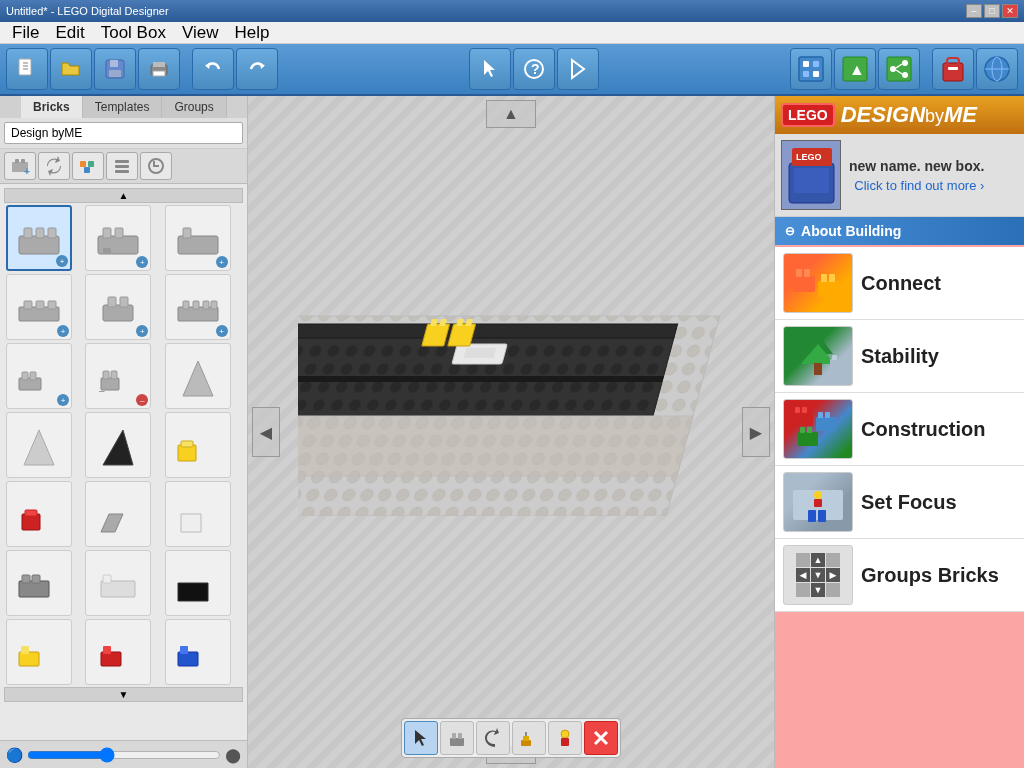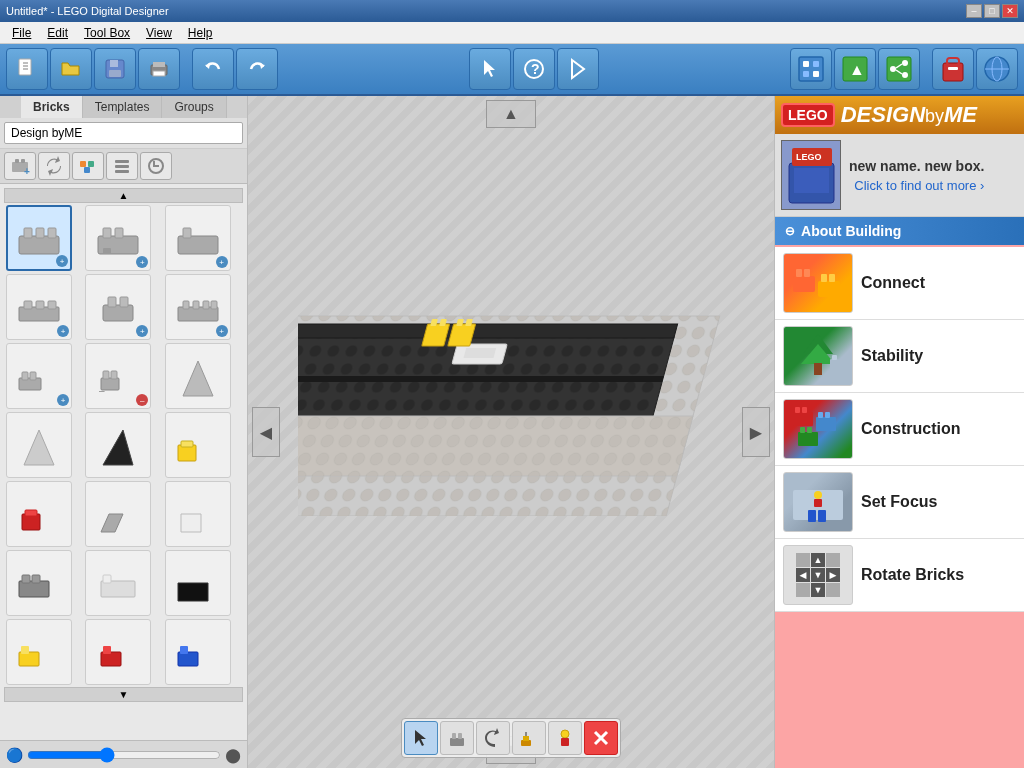--- a/index.html
+++ b/index.html
@@ -19,21 +19,21 @@
       width: 16px; height: 14px; background: #c0c0c0; border: 1px solid #888;
       display: flex; align-items: center; justify-content: center; font-size: 9px; cursor: pointer;
     }
     #title-bar .win-btn.close { background: #d44; color: white; }
 
     
     #menu-bar {
       height: 22px; background: #f0f0f0; border-bottom: 1px solid #ccc;
       display: flex; align-items: center; padding: 0 4px;
     }
-    .menu-item { padding: 2px 8px; font-size: 12px; cursor: pointer; text-decoration: underline; }
+    .menu-item { padding: 2px 8px; font-size: 17px; cursor: pointer; }
 
     
     #toolbar {
       height: 52px; background: linear-gradient(to bottom, #5b9bd5, #3a7fc1);
       display: flex; align-items: center; padding: 4px 6px; gap: 2px;
       border-bottom: 2px solid #2a5a95;
     }
     .tb-btn {
       width: 42px; height: 42px; background: linear-gradient(to bottom, #6aabdf, #4a8bc0);
       border: 1px solid #2a6aaa; border-radius: 4px; display: flex; align-items: center;
@@ -187,21 +187,21 @@
     .section-header .collapse-icon { font-size: 12px; }
 
     .help-item {
       display: flex; align-items: center; padding: 6px 8px; gap: 8px;
       border-bottom: 1px solid #ddd; cursor: pointer; background: white;
     }
     .help-thumb {
       width: 70px; height: 60px; flex-shrink: 0; border: 1px solid #ccc; border-radius: 3px;
       overflow: hidden; display: flex; align-items: center; justify-content: center;
     }
-    .help-label { font-size: 16px; font-weight: bold; color: #222; }
+    .help-label { font-size: 20px; font-weight: bold; color: #222; }
 
     
     .thumb-connect { background: linear-gradient(135deg, #ff6633 30%, #ffaa00 70%); }
     .thumb-construction { background: linear-gradient(135deg, #cc2222 30%, #4488cc 60%, #228822 90%); }
     .thumb-stability { background: linear-gradient(135deg, #228833 40%, #aabbcc 70%); }
     .thumb-setfocus { background: linear-gradient(135deg, #aabbcc 30%, #8899aa 70%); }
     .thumb-rotatebricks { background: #e0e0e0; display: flex; flex-direction: column; align-items: center; justify-content: center; }
 
     .rotate-arrows { display: grid; grid-template-columns: repeat(3,14px); grid-template-rows: repeat(3,14px); gap: 1px; }
     .ra { width: 14px; height: 14px; background: #aaa; display: flex; align-items: center; justify-content: center; font-size: 9px; }
@@ -752,19 +752,19 @@
             <div class="ra arrow">▲</div>
             <div class="ra"></div>
             <div class="ra arrow">◀</div>
             <div class="ra arrow">▼</div>
             <div class="ra arrow">▶</div>
             <div class="ra"></div>
             <div class="ra arrow">▼</div>
             <div class="ra"></div>
           </div>
         </div>
-        <span class="help-label">Rotate Bricks</span>
+        <span class="help-label">Groups Bricks</span>
       </div>
 
     </div>
   </div>
 
 </div>
 
 </body></html>

